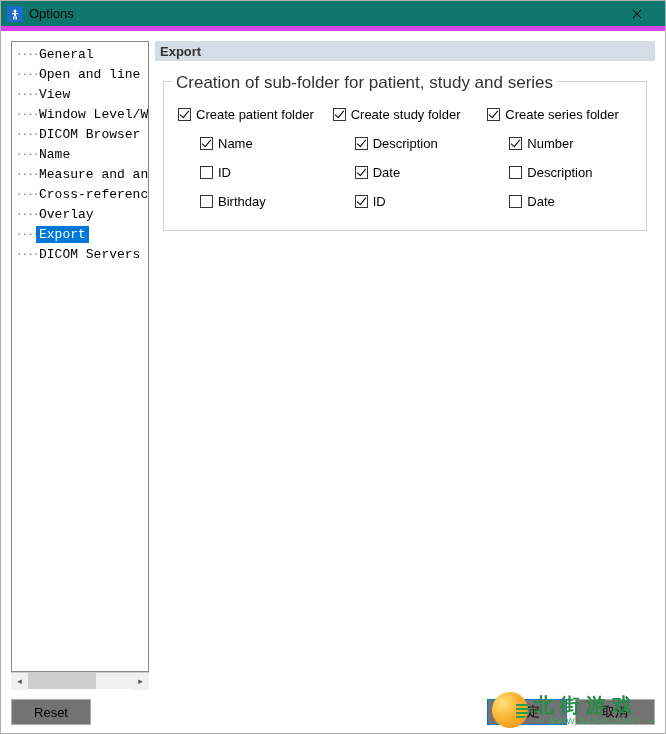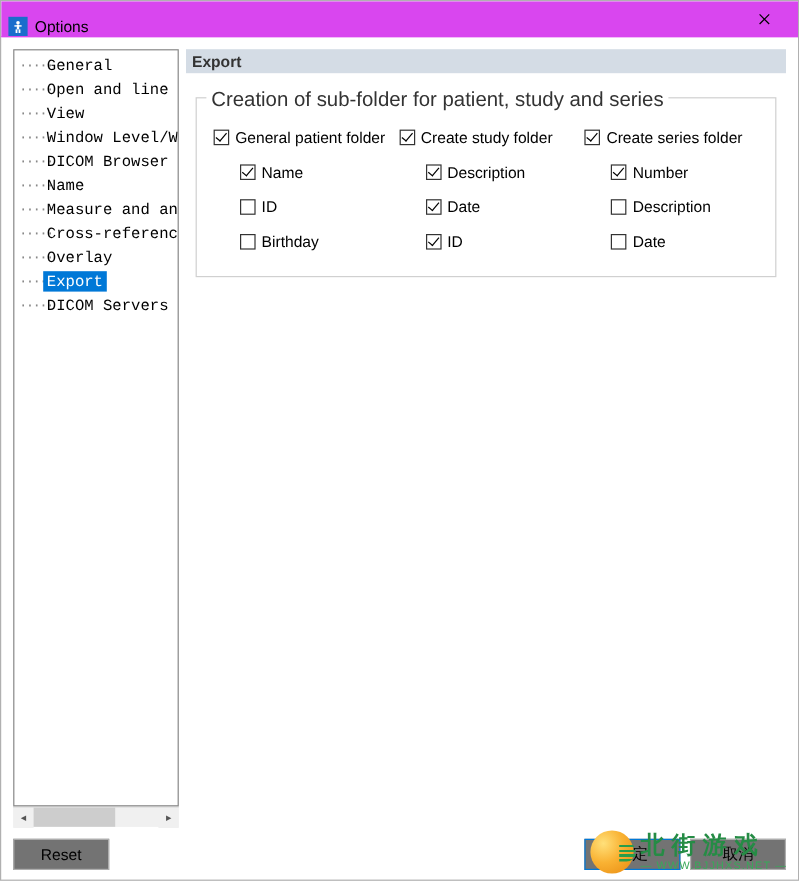--- a/index.html
+++ b/index.html
@@ -10,24 +10,24 @@
   width: 666px;
   height: 734px;
   border: 1px solid #b0b0b0;
   display: flex;
   flex-direction: column;
   overflow: hidden;
 }
 .titlebar {
   height: 30px;
   display: flex;
-  align-items: flex-end;
+  align-items: center;
   padding: 0 8px 0 6px;
-  border-bottom: 1px solid #d946ef;
-  background: #d946ef;
+  border-bottom: 5px solid #d946ef;
+  background: #0f766e;
 }
 .titlebar .app-icon {
   width: 16px; height: 16px;
   background: #1a6dcc;
   margin-right: 6px;
   display: flex;
   align-items: center;
   justify-content: center;
 }
 .titlebar .app-icon svg { width: 12px; height: 12px; }
@@ -306,21 +306,21 @@
       <div class="page-title-bar">
         <span>Export</span>
       </div>
       <div class="page-body">
         <div class="fieldset">
           <span class="legend">Creation of sub-folder for patient, study and series</span>
           <div class="cols" id="cols">
               <div class="col">
                 <div class="checkbox-row">
                   <span class="cb checked"></span>
-                  <span class="cb-label">General patient folder</span>
+                  <span class="cb-label">Create patient folder</span>
                 </div>
                 <div class="checkbox-row indent">
                   <span class="cb checked"></span>
                   <span class="cb-label">Name</span>
                 </div>
                 <div class="checkbox-row indent">
                   <span class="cb"></span>
                   <span class="cb-label">ID</span>
                 </div>
                 <div class="checkbox-row indent">

